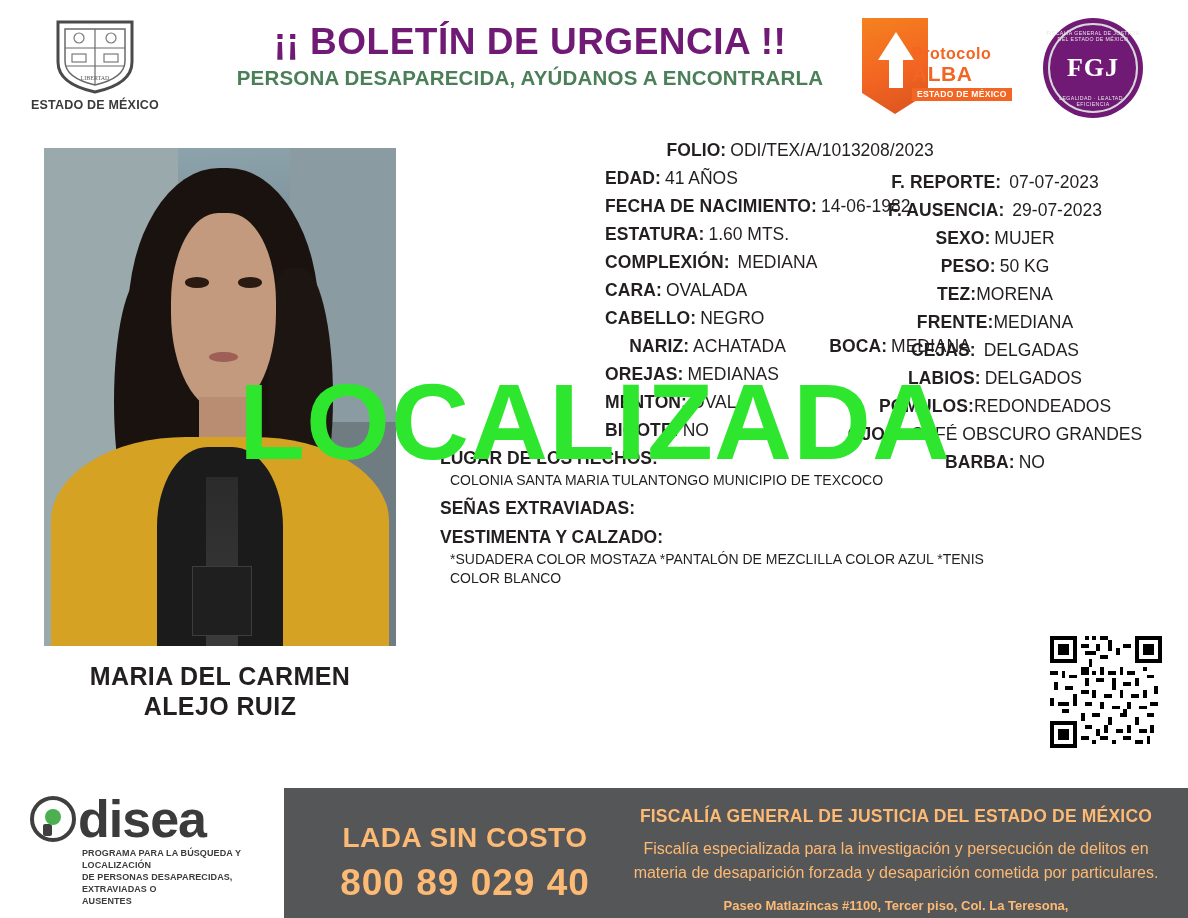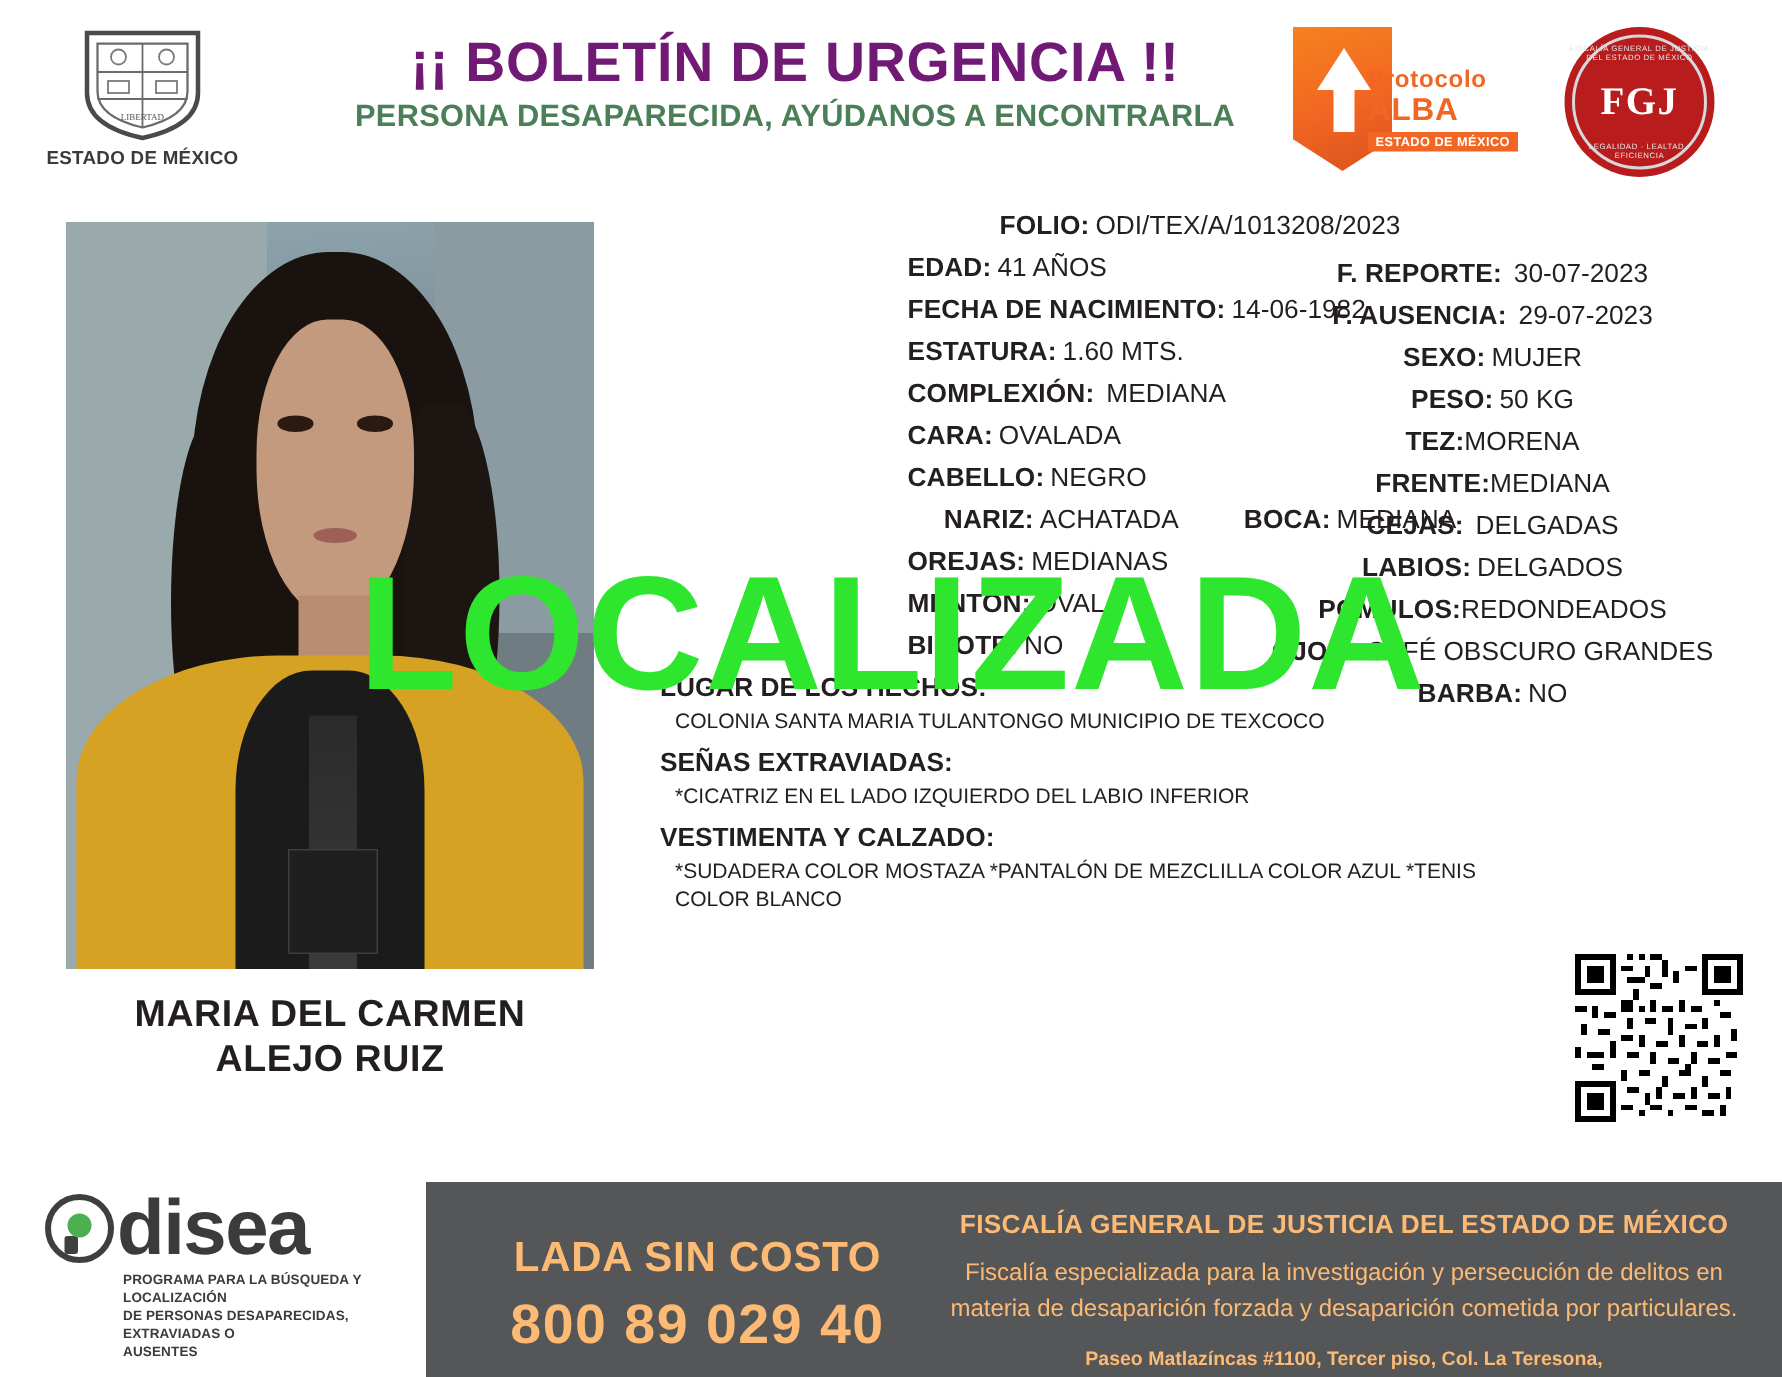--- a/index.html
+++ b/index.html
@@ -99,21 +99,21 @@
     background:#f26522; display:inline-block; padding:2px 5px; margin-top:4px;
   }
   .fgj-logo {
     position: absolute;
     right: 36px; top: 18px;
     width: 118px; height: 100px;
   }
   .fgj-circle {
     width: 100px; height: 100px;
     border-radius: 50%;
-    background: #b91c1c;
+    background: #701a75;
     position: relative;
     margin: 0 auto;
     display: flex; align-items: center; justify-content: center;
   }
   .fgj-circle::before {
     content: "";
     position: absolute;
     inset: 5px;
     border-radius: 50%;
     border: 2px solid #d7d8da;
@@ -471,34 +471,33 @@
     </div>
   </div>
 
   <div class="freeblock">
     <div class="wide-label">LUGAR DE LOS HECHOS:</div>
     <div class="freetext">COLONIA SANTA MARIA TULANTONGO MUNICIPIO DE TEXCOCO</div>
   </div>
 
   <div class="freeblock">
     <div class="wide-label">SEÑAS EXTRAVIADAS:</div>
-    <div class="freetext">*CICATRIZ EN EL LADO IZQUIERDO DEL LABIO INFERIOR</div>
   </div>
 
   <div class="freeblock">
     <div class="wide-label">VESTIMENTA Y CALZADO:</div>
     <div class="freetext">*SUDADERA COLOR MOSTAZA *PANTALÓN DE MEZCLILLA COLOR AZUL *TENIS COLOR BLANCO</div>
   </div>
 </div>
 
 <div class="right-col">
   <div class="row">
     <div class="pair">
       <span class="lbl">F. REPORTE:</span>
-      <span class="val" style="margin-left:8px;">30-07-2023</span>
+      <span class="val" style="margin-left:8px;">07-07-2023</span>
     </div>
   </div>
   <div class="row">
     <div class="pair">
       <span class="lbl">F. AUSENCIA:</span>
       <span class="val" style="margin-left:8px;">29-07-2023</span>
     </div>
   </div>
   <div class="row">
     <div class="pair">

